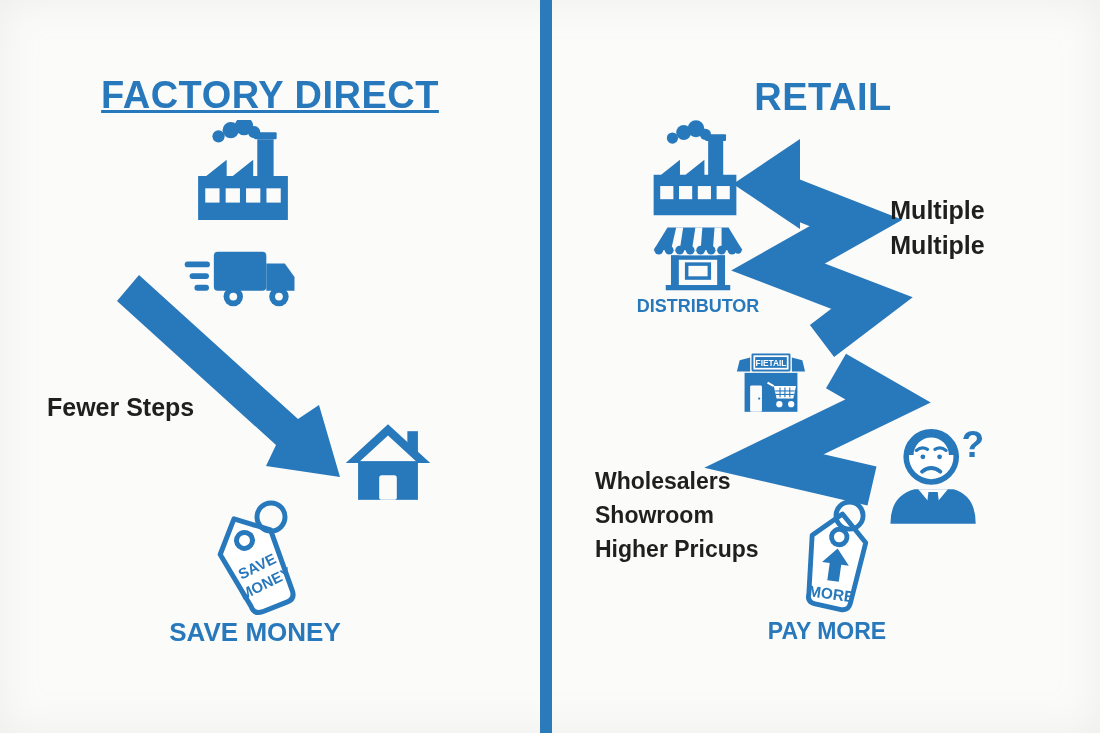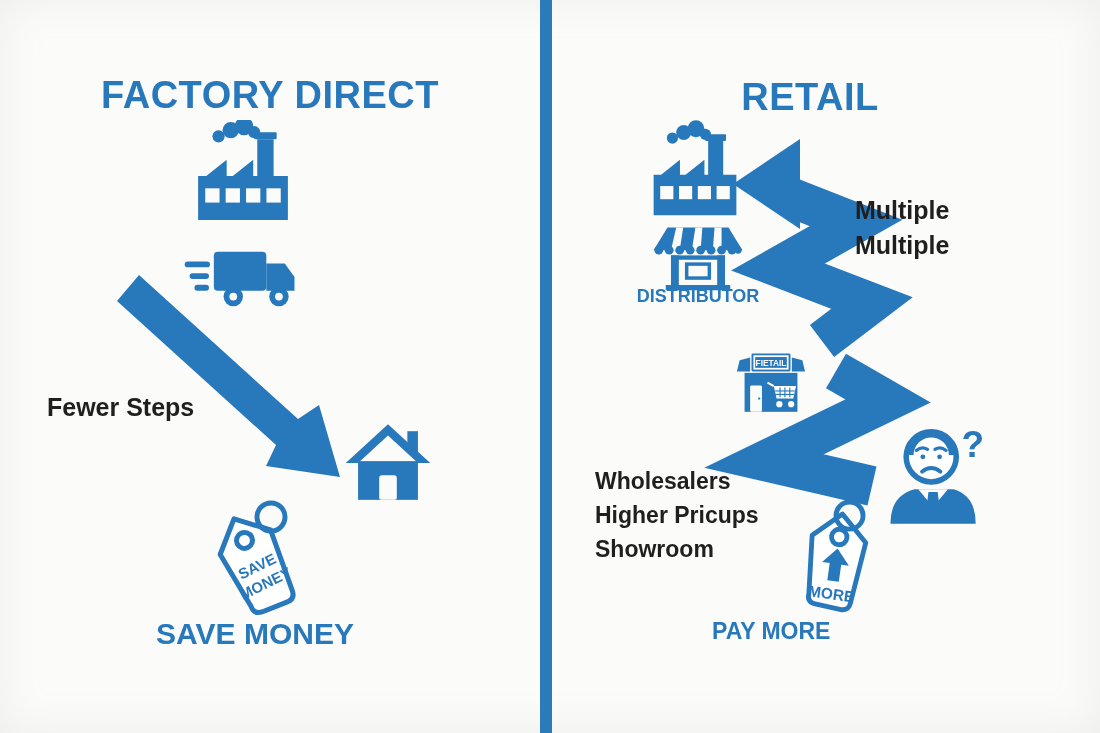--- a/index.html
+++ b/index.html
@@ -19,21 +19,21 @@
   .divider{position:absolute;top:0;bottom:0;width:12px;background:#2b7ab9;}
   svg{display:block;}
 </style>
 </head>
 <body>
 
 <div id="canvas">
 
   <div class="divider" style="left:540px;"></div>
 
-  <div class="abs panel-title" style="left:70px;top:74px;width:400px;">FACTORY DIRECT</div>
+  <div class="abs panel-title" style="left:70px;top:74px;width:400px;text-decoration:underline;">FACTORY DIRECT</div>
 
   <div class="abs" style="left:192px;top:120px;">
     <svg width="102" height="104" viewBox="0 0 100 100">
       <g fill="#2878bc">
         <circle cx="26" cy="15" r="6"></circle>
           <circle cx="38" cy="9" r="8"></circle>
         <circle cx="51" cy="5" r="9"></circle>
           <circle cx="61" cy="11" r="6"></circle>
         <rect x="61" y="11" width="22" height="7" rx="1"></rect>
         <path d="M6,97 L6,54 L14,54 L34,38 L34,54 L40,54 L60,38 L60,54 L64,54 L64,18 L80,18 L80,54 L94,54 L94,97 Z"></path>
@@ -92,44 +92,44 @@
       <g transform="rotate(-26 60 70)">
         <path d="M60,22 L88,48 L81,112 Q80,121 71,120 L45,118 Q36,117 37,108 L32,48 Z" fill="#ffffff" stroke="#2878bc" stroke-width="5" stroke-linejoin="round"></path>
         <circle cx="60" cy="46" r="8" fill="#ffffff" stroke="#2878bc" stroke-width="5"></circle>
         <text x="60" y="80" text-anchor="middle" font-size="15" font-weight="bold" fill="#2878bc">SAVE</text>
         <text x="60" y="99" text-anchor="middle" font-size="15" font-weight="bold" fill="#2878bc">MONEY</text>
       </g>
       <circle cx="76" cy="25" r="14" fill="none" stroke="#2878bc" stroke-width="5"></circle>
     </svg>
   </div>
 
-  <div class="abs blue-caption" style="left:140px;top:617px;width:230px;font-size:30px;text-align:center;">SAVE MONEY</div>
-
-  <div class="abs panel-title" style="left:610px;top:76px;width:400px;">RETAIL</div>
+  <div class="abs blue-caption" style="left:140px;top:617px;width:230px;font-size:26px;text-align:center;">SAVE MONEY</div>
+
+  <div class="abs panel-title" style="left:623px;top:76px;width:400px;">RETAIL</div>
 
   <div class="abs" style="left:648px;top:118px;">
     <svg width="94" height="106" viewBox="0 0 100 100">
       <g fill="#2878bc">
         <circle cx="26" cy="15" r="6"></circle>
           <circle cx="38" cy="9" r="8"></circle>
         <circle cx="51" cy="5" r="9"></circle>
           <circle cx="61" cy="11" r="6"></circle>
         <rect x="61" y="11" width="22" height="7" rx="1"></rect>
         <path d="M6,97 L6,54 L14,54 L34,38 L34,54 L40,54 L60,38 L60,54 L64,54 L64,18 L80,18 L80,54 L94,54 L94,97 Z"></path>
       </g>
       <g fill="#fbfbf9">
         <rect x="13" y="66" width="14" height="14"></rect>
           <rect x="33" y="66" width="14" height="14"></rect>
         <rect x="53" y="66" width="14" height="14"></rect>
           <rect x="73" y="66" width="14" height="14"></rect>
       </g>
     </svg>
   </div>
 
-  <div class="abs black-lines" style="left:855px;top:193px;width:165px;font-size:25px;line-height:35px;text-align:left;">
+  <div class="abs black-lines" style="left:855px;top:193px;width:165px;font-size:25px;line-height:35px;text-align:center;">
     <div>Multiple</div>
     <div>Multiple</div>
   </div>
 
   <div class="abs" style="left:648px;top:224px;">
     <svg width="100" height="68" viewBox="0 0 110 78">
       <polygon points="4,30 20,4 90,4 106,30" fill="#2878bc"></polygon>
       <g fill="#fbfbf9">
         <polygon points="30,4 38,4 34,30 24,30"></polygon>
         <polygon points="52,4 60,4 58,30 48,30"></polygon>
@@ -147,21 +147,21 @@
           <circle cx="101" cy="30" r="4"></circle>
         <rect x="24" y="36" width="62" height="5"></rect>
         <rect x="24" y="36" width="9" height="36"></rect>
         <rect x="77" y="36" width="9" height="36"></rect>
         <rect x="18" y="70" width="74" height="6"></rect>
       </g>
       <rect x="42" y="46" width="26" height="16" fill="none" stroke="#2878bc" stroke-width="4"></rect>
     </svg>
   </div>
 
-  <div class="abs blue-caption" style="left:618px;top:286px;width:160px;font-size:18px;text-align:center;">DISTRIBUTOR</div>
+  <div class="abs blue-caption" style="left:618px;top:296px;width:160px;font-size:18px;text-align:center;">DISTRIBUTOR</div>
 
   <div class="abs" style="left:728px;top:338px;margin-top:14px;">
     <svg width="86" height="64" viewBox="0 0 110 92">
       <g fill="#2878bc">
         <polygon points="25,8 25,28 6,28 10,12"></polygon>
         <polygon points="85,8 100,12 104,28 85,28"></polygon>
         <rect x="27" y="2" width="56" height="26" rx="2"></rect>
         <rect x="17" y="30" width="76" height="56"></rect>
       </g>
       <rect x="31" y="6" width="48" height="18" fill="none" stroke="#ffffff" stroke-width="2.5"></rect>
@@ -195,31 +195,31 @@
       <path d="M36,41 Q42,36 48,40" stroke="#2878bc" stroke-width="3.5" fill="none" stroke-linecap="round"></path>
       <path d="M56,40 Q62,36 68,41" stroke="#2878bc" stroke-width="3.5" fill="none" stroke-linecap="round"></path>
       <circle cx="43" cy="48" r="2.6" fill="#2878bc"></circle>
       <circle cx="61" cy="48" r="2.6" fill="#2878bc"></circle>
       <path d="M42,64 Q52,56 62,64" stroke="#2878bc" stroke-width="4" fill="none" stroke-linecap="round"></path>
     </svg>
   </div>
 
   <div class="abs black-lines" style="left:595px;top:464px;width:185px;font-size:23px;line-height:34px;">
     <div>Wholesalers</div>
+    <div>Showroom</div>
     <div>Higher Pricups</div>
-    <div>Showroom</div>
   </div>
 
   <div class="abs" style="left:778px;top:492px;">
     <svg width="116" height="136" viewBox="0 0 120 140">
       <g transform="rotate(8 60 70)">
         <path d="M60,22 L88,48 L81,112 Q80,121 71,120 L45,118 Q36,117 37,108 L32,48 Z" fill="#ffffff" stroke="#2878bc" stroke-width="5" stroke-linejoin="round"></path>
         <circle cx="60" cy="46" r="8" fill="#ffffff" stroke="#2878bc" stroke-width="5"></circle>
         <polygon points="60,58 46,74 54,74 54,92 66,92 66,74 74,74" fill="#2878bc"></polygon>
         <text x="60" y="111" text-anchor="middle" font-size="16" font-weight="bold" fill="#2878bc">MORE</text>
       </g>
       <circle cx="74" cy="24" r="14" fill="none" stroke="#2878bc" stroke-width="5"></circle>
     </svg>
   </div>
 
-  <div class="abs blue-caption" style="left:712px;top:618px;width:230px;font-size:23px;text-align:left;">PAY MORE</div>
+  <div class="abs blue-caption" style="left:712px;top:618px;width:230px;font-size:23px;text-align:center;">PAY MORE</div>
 
 </div>
 
 </body></html>

